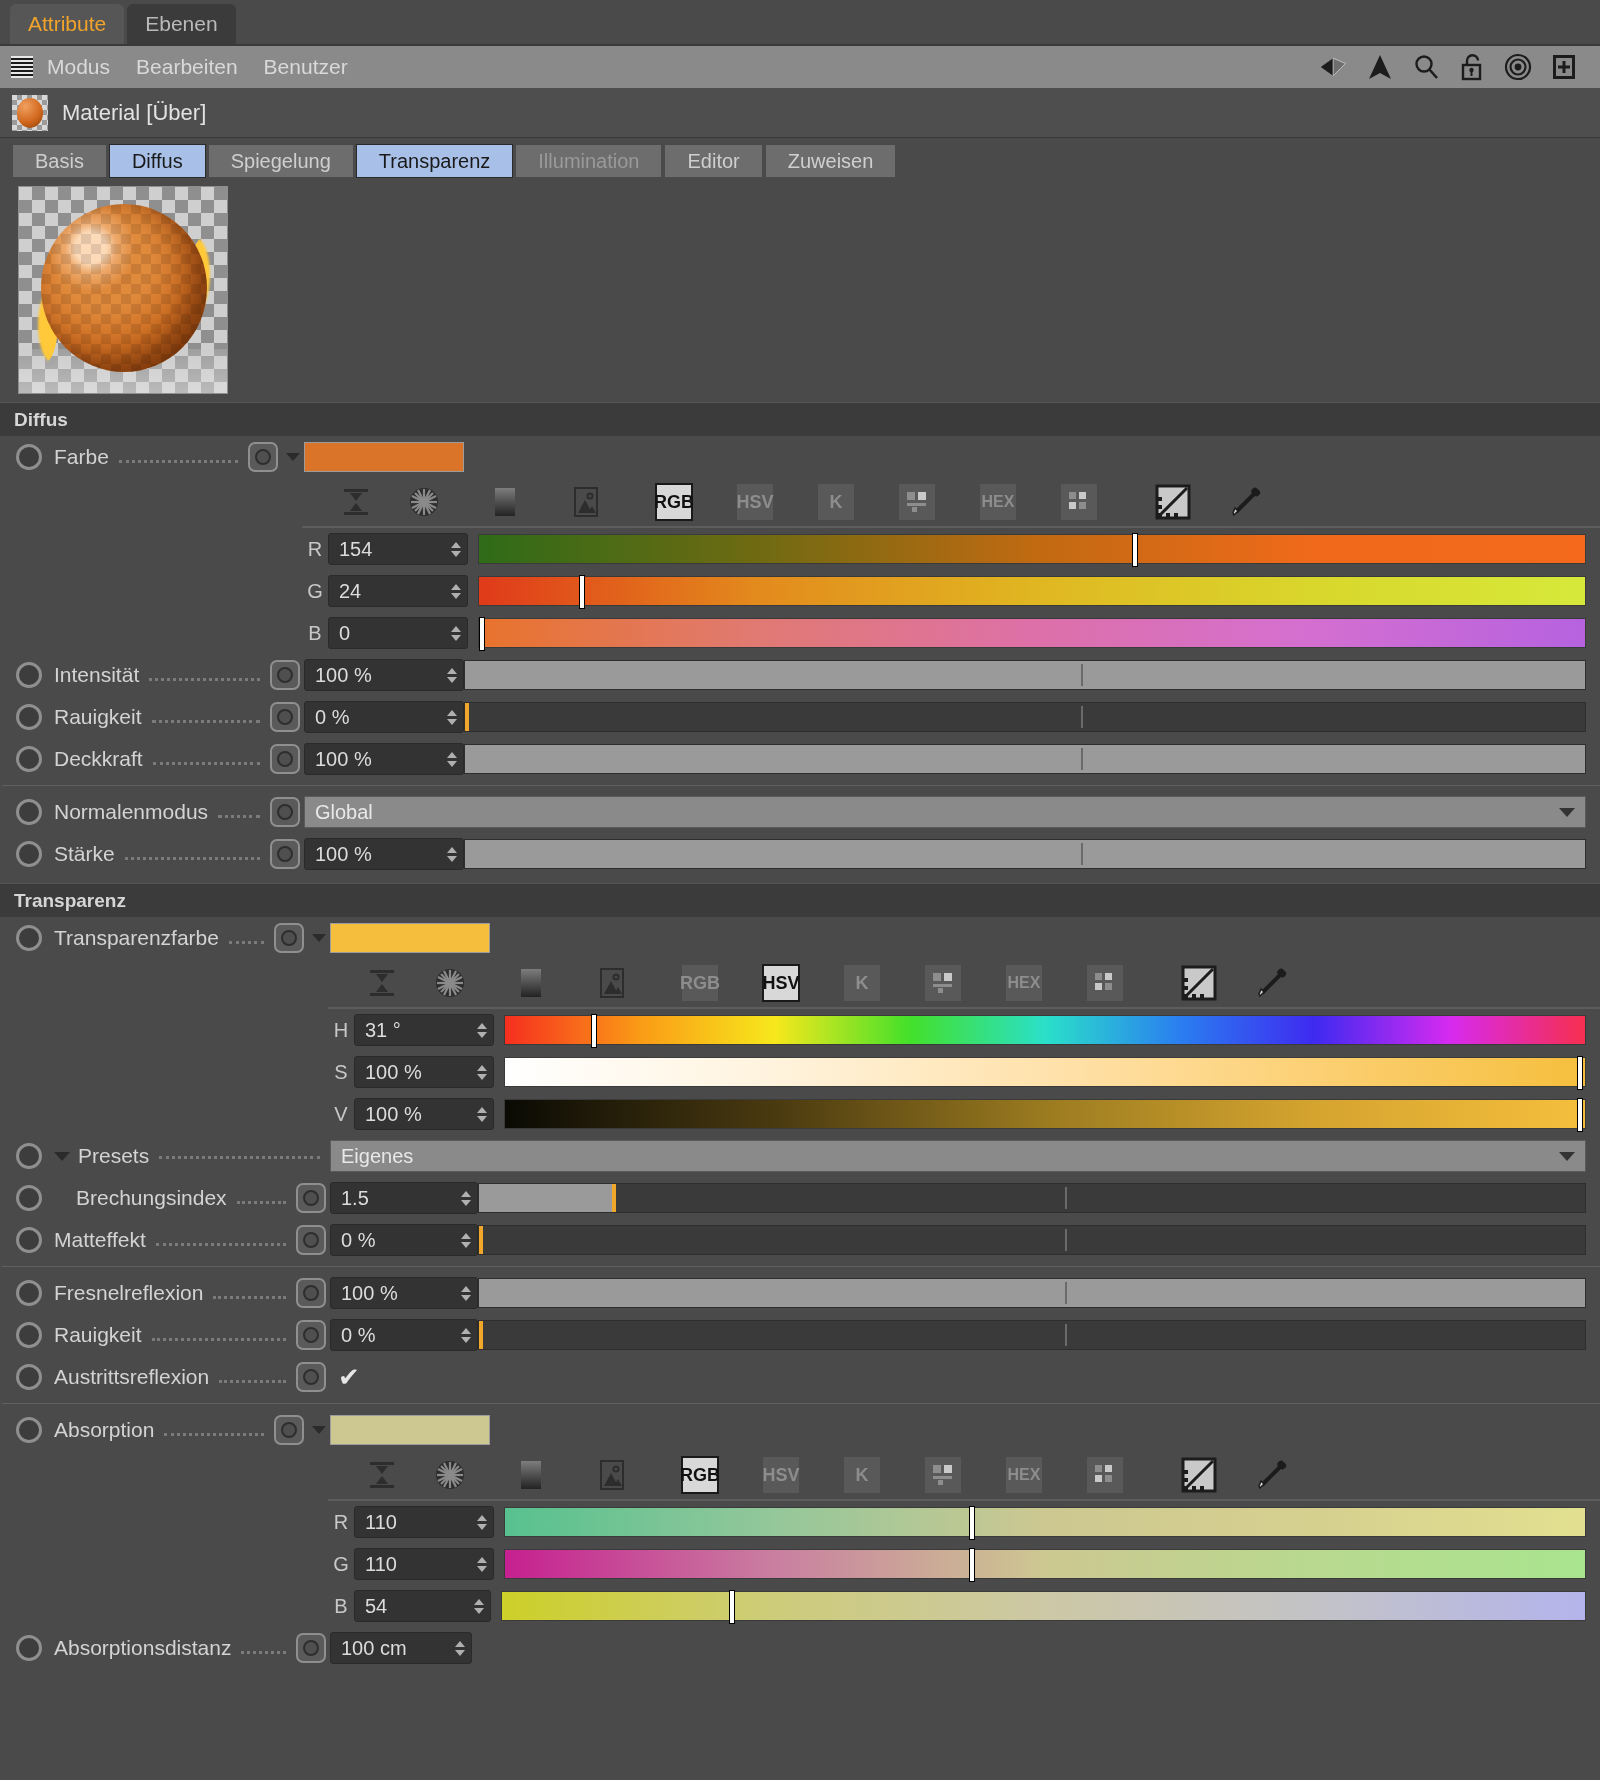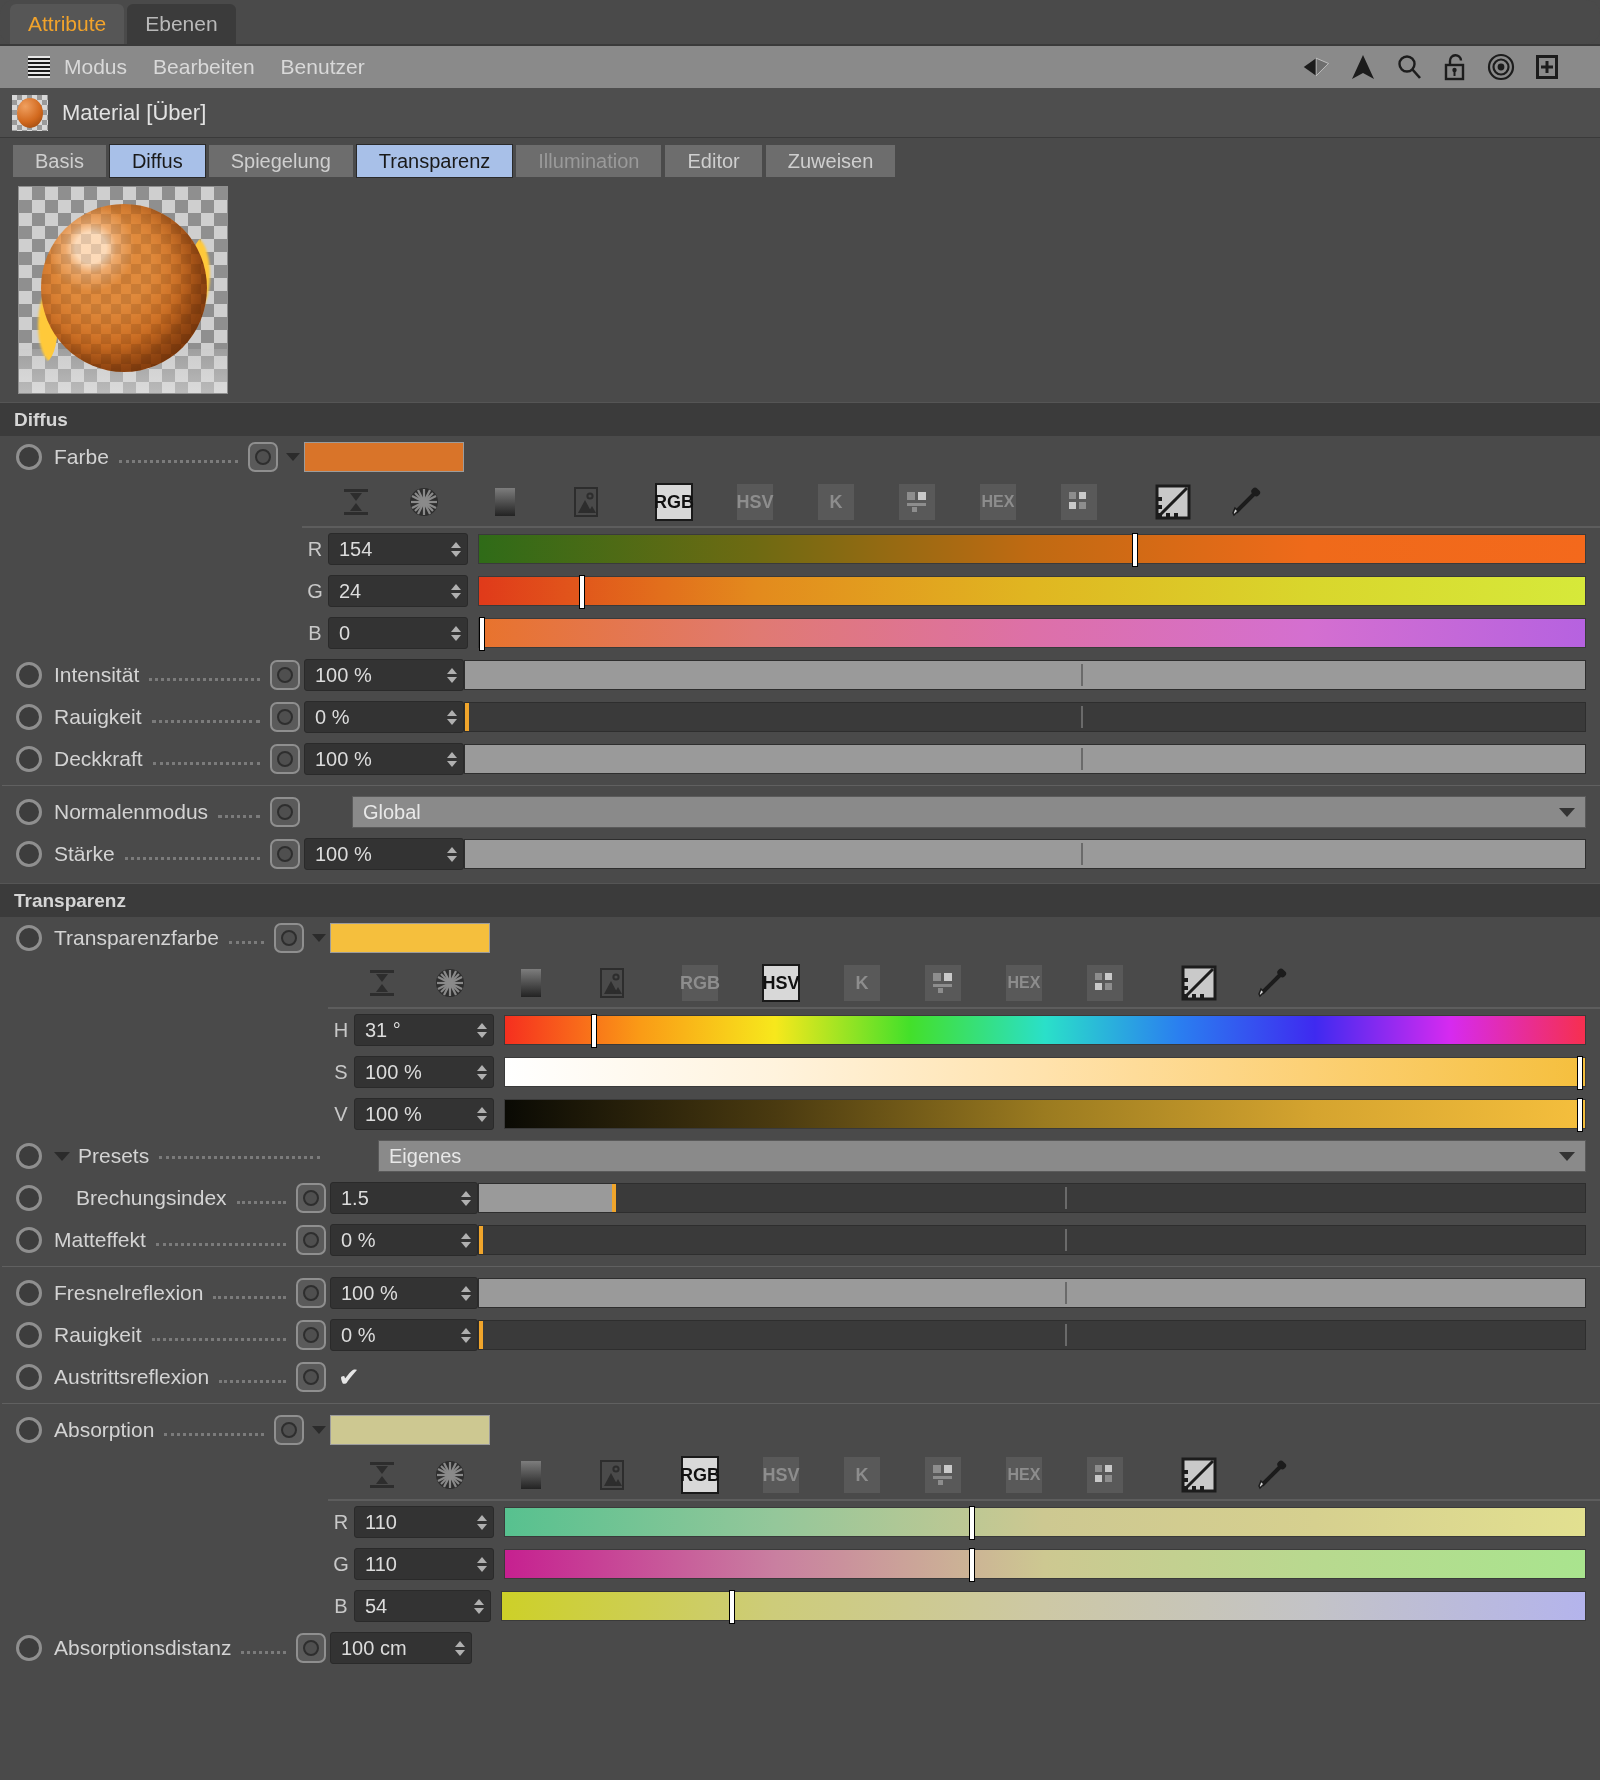--- a/index.html
+++ b/index.html
@@ -19,21 +19,21 @@
   .wintab {
     height: 40px; padding: 0 18px; display: flex; align-items: center;
     font-size: 21px; border-radius: 6px 6px 0 0; color: #b9b9b9;
     background: #3b3b3b; margin-right: 3px;
   }
   .wintab.active { background: #565656; color: #f2a32b; }
 
   
   .menubar {
     height: 44px; background: #8a8a8a;
-    display: flex; align-items: center; padding: 0 28px;
+    display: flex; align-items: center; padding: 0 11px;
     border-top: 2px solid #3a3a3a;
   }
   .menu-item { font-size: 21px; color: #d9d9d9; margin-right: 26px; }
   .menu-grip {
     width: 22px; height: 22px; margin-right: 14px;
     background-image:
       repeating-linear-gradient(0deg,#e8e8e8 0 2px,transparent 2px 4px),
       repeating-linear-gradient(90deg,#1a1a1a 0 2px,transparent 2px 4px);
     background-color: #1a1a1a;
   }
@@ -178,21 +178,21 @@
   .pslider {
     height: 30px; background: #3a3a3a; position: relative; border: 1px solid #2e2e2e;
   }
   .pslider .fill { position: absolute; left: 0; top: 0; bottom: 0; background: #9a9a9a; }
   .pslider .tickc { position: absolute; top: 3px; bottom: 3px; width: 2px; background: #6a6a6a; }
   .pslider .edge { position: absolute; top: 0; bottom: 0; width: 4px; background: #f0a52b; }
 
   
   .dropdown {
     height: 32px; background: #8a8a8a; border: 1px solid #5a5a5a;
-    display: flex; align-items: center; padding: 0 10px; color: #e8e8e8; font-size: 20px; margin-left: 48px;
+    display: flex; align-items: center; padding: 0 10px; color: #e8e8e8; font-size: 20px;
   }
   .dropdown .arr {
     margin-left: auto; width: 0; height: 0;
     border-left: 8px solid transparent; border-right: 8px solid transparent;
     border-top: 9px solid #333;
   }
 
   
   .cmbar { display: flex; align-items: center; height: 48px; gap: 8px; }
   .cbtn {

